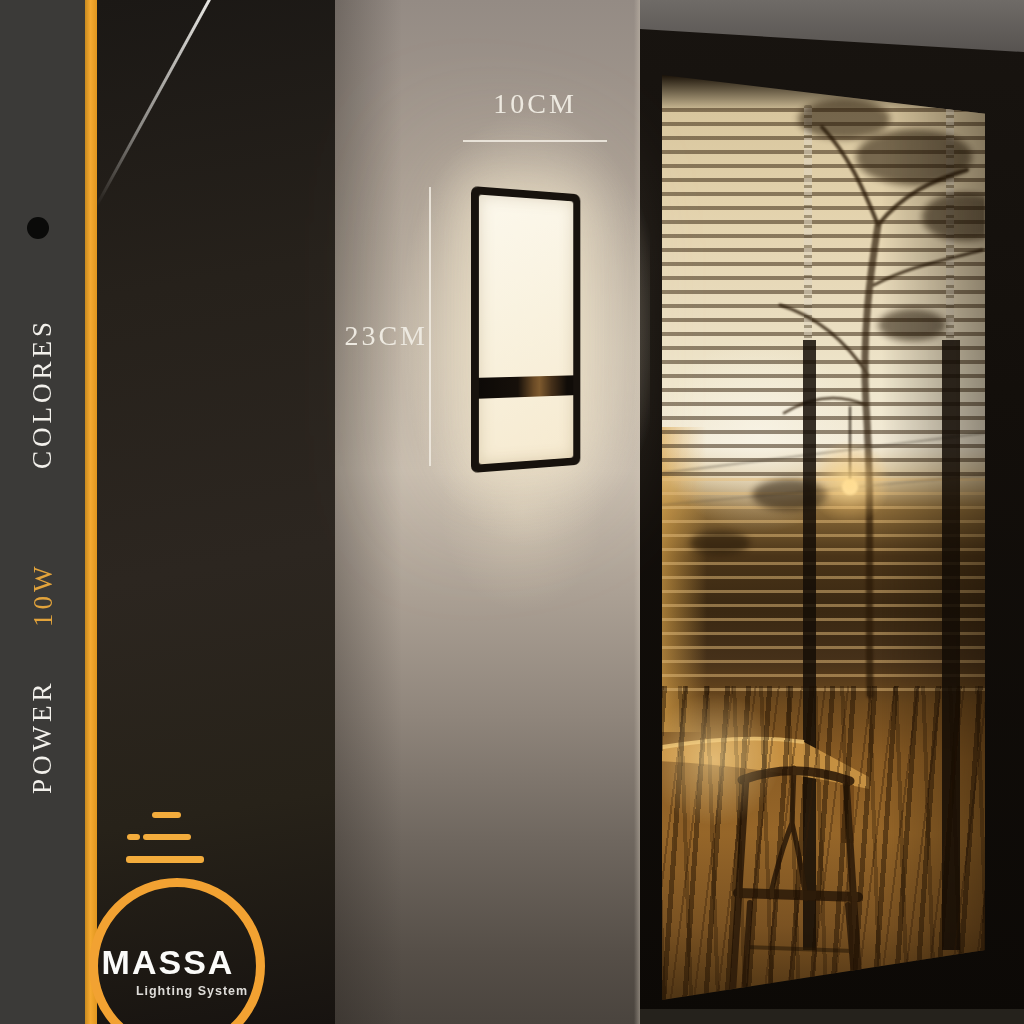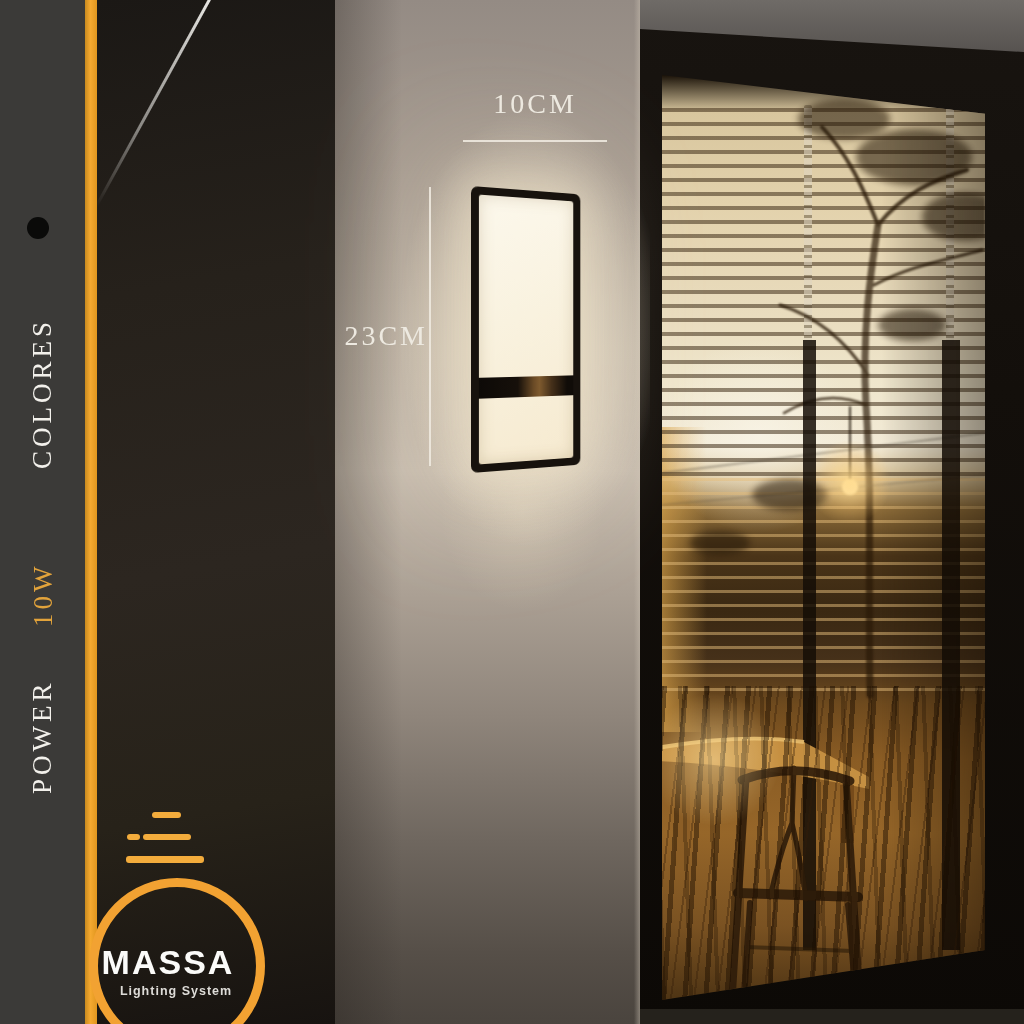--- a/index.html
+++ b/index.html
@@ -91,22 +91,22 @@
 
   
   .beam{background:#f3ac3c;border-radius:3px;}
   .beam-1{left:152px;top:812px;width:29px;height:6px;}
   .beam-dash{left:127px;top:834px;width:13px;height:6px;}
   .beam-2{left:143px;top:834px;width:48px;height:6px;}
   .beam-3{left:126px;top:856px;width:78px;height:7px;}
   .logo-circle{left:89px;top:878px;width:158px;height:158px;border:9px solid #f2a232;border-radius:50%;}
   .brand{left:86px;top:944px;width:164px;text-align:center;color:#fbfbf9;
     font-size:34px;font-weight:700;letter-spacing:2px;transform:scaleY(.95);}
-  .tagline{left:94px;top:984px;width:164px;text-align:center;color:#dedcd8;
-    font-size:12.5px;font-weight:600;letter-spacing:1px;}
+  .tagline{left:86px;top:984px;width:164px;text-align:center;color:#dedcd8;
+    font-size:12.5px;font-weight:600;letter-spacing:1px;padding-left:24px;}
 </style>
 </head>
 <body>
 
 <div class="scene">
 
   <div class="abs side-wall">
     <div class="wire"></div>
   </div>
   <div class="abs front-wall"></div>

